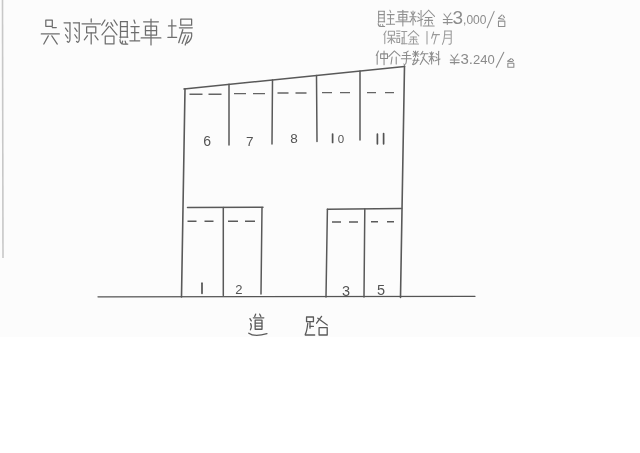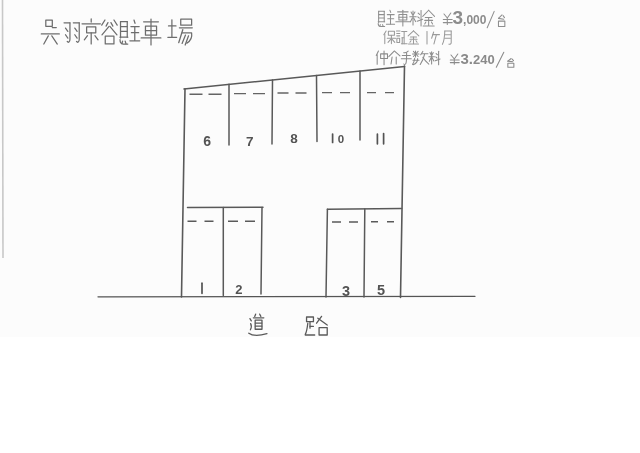--- a/index.html
+++ b/index.html
@@ -1,17 +1,17 @@
 <!DOCTYPE html>
 <html><head>
 <meta charset="utf-8">
 <style>
 html,body{margin:0;padding:0;background:#ffffff;}
 #page{position:relative;width:640px;height:337px;background:#fcfcfc;overflow:hidden;
-font-family:"Liberation Sans", sans-serif;font-weight:bold;}
+font-family:"Liberation Sans", sans-serif;}
 svg{position:absolute;left:0;top:0;}
 .hw{fill:none;stroke-linecap:round;stroke-linejoin:round;}
 </style>
 </head>
 <body>
 <div id="page">
 <svg width="640" height="453" viewBox="0 0 640 453" style="filter:blur(0.3px)">
 <defs>
 
 <g id="k-kure" class="hw">

